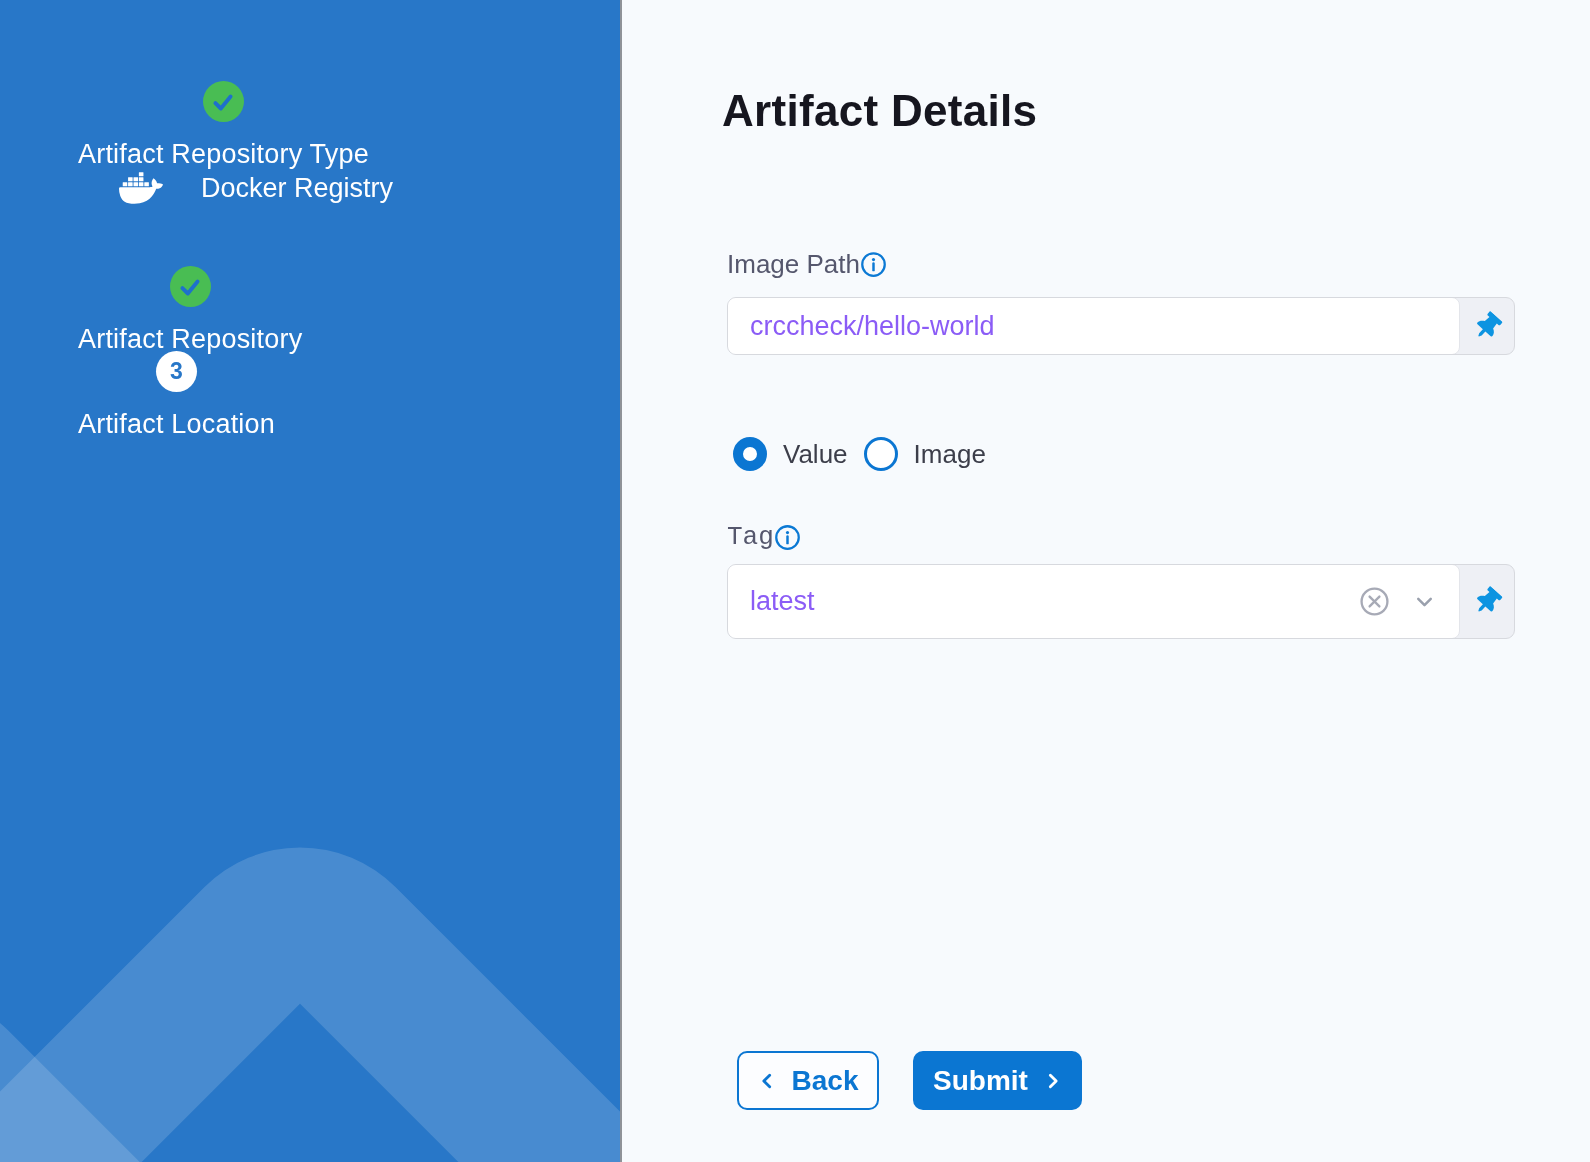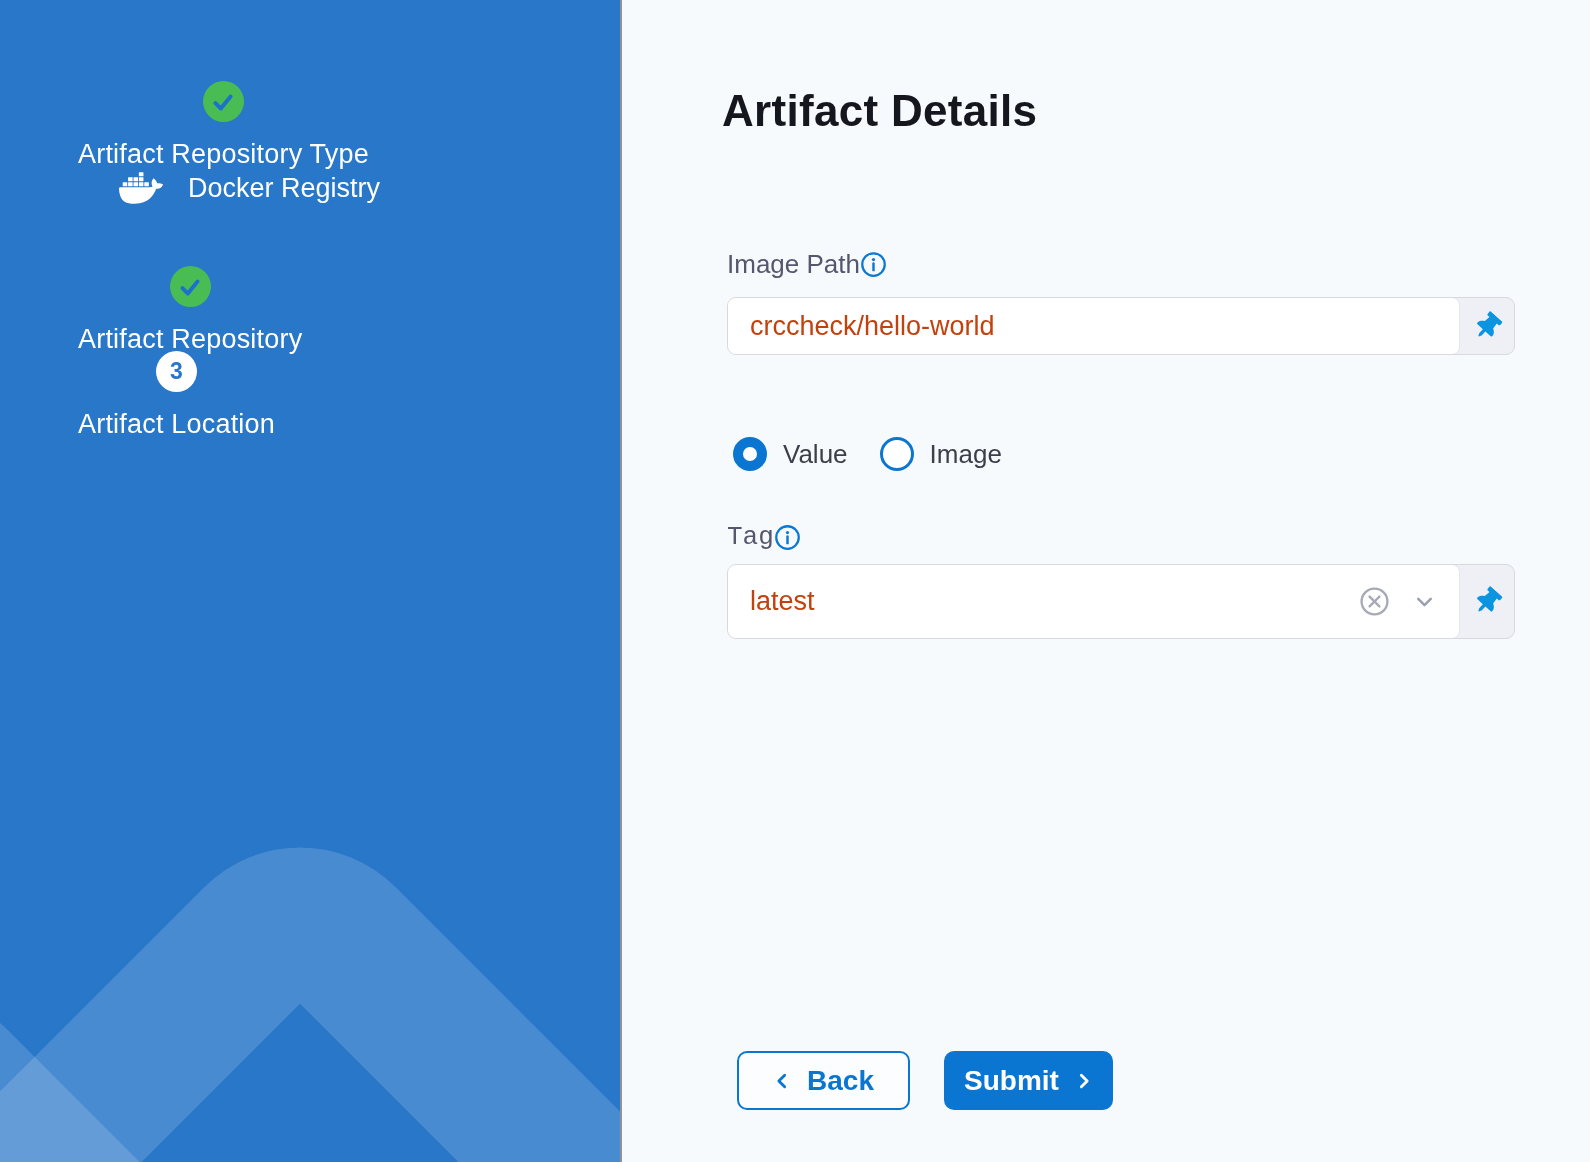--- a/index.html
+++ b/index.html
@@ -51,21 +51,21 @@
   .step-label { color: #ffffff; font-size: 27px; font-weight: 500; letter-spacing: 0.2px; }
   .step-label.bold { font-weight: 400; }
 
   .substep {
     position: absolute;
     left: 112px; top: 166px;
     display: flex;
     align-items: center;
     gap: 18px;
   }
-  .substep-label { color: #ffffff; font-size: 27px; font-weight: 400; }
+  .substep-label { color: #ffffff; font-size: 27px; font-weight: 400; margin-left: 13px; }
 
   
   .main-title {
     position: absolute;
     left: 722px; top: 86px;
     font-size: 44px;
     font-weight: 800;
     color: #16161f;
     letter-spacing: 0.3px;
   }
@@ -98,41 +98,41 @@
     border: 1px solid #e3e5ea;
     margin: -1px 0 -1px -1px;
     display: flex;
     align-items: center;
     padding: 0 22px;
     gap: 22px;
   }
   .input-text {
     flex: 1;
     font-size: 27px;
-    color: #c2410c;
+    color: #8b5cf6;
     border: none;
     outline: none;
     background: transparent;
     font-family: "Liberation Sans", sans-serif;
     padding: 0;
   }
   .pin-cell {
     width: 54px;
     display: flex;
     align-items: center;
     justify-content: center;
     cursor: pointer;
   }
 
   .radio-row {
     position: absolute;
     left: 733px; top: 437px;
     display: flex;
     align-items: center;
-    gap: 32px;
+    gap: 16px;
   }
   .radio-option { display: flex; align-items: center; gap: 16px; cursor: pointer; }
   .radio-dot {
     width: 34px; height: 34px; border-radius: 50%;
     background: #ffffff;
   }
   .radio-dot.selected { border: 10px solid #0b76d2; }
   .radio-dot.unselected { border: 3px solid #0b76d2; }
   .radio-label { font-size: 26px; color: #3c3e4a; }
 
@@ -148,21 +148,21 @@
     display: flex;
     align-items: center;
     justify-content: center;
     gap: 14px;
     font-size: 28px;
     font-weight: 700;
     cursor: pointer;
     font-family: "Liberation Sans", sans-serif;
   }
   .btn-back {
-    width: 173px;
+    width: 142px;
     background: #fcfdff;
     border: 2px solid #0b76d2;
     color: #0b76d2;
   }
   .btn-submit {
     width: 169px;
     background: #0b76d2;
     border: none;
     color: #ffffff;
   }

